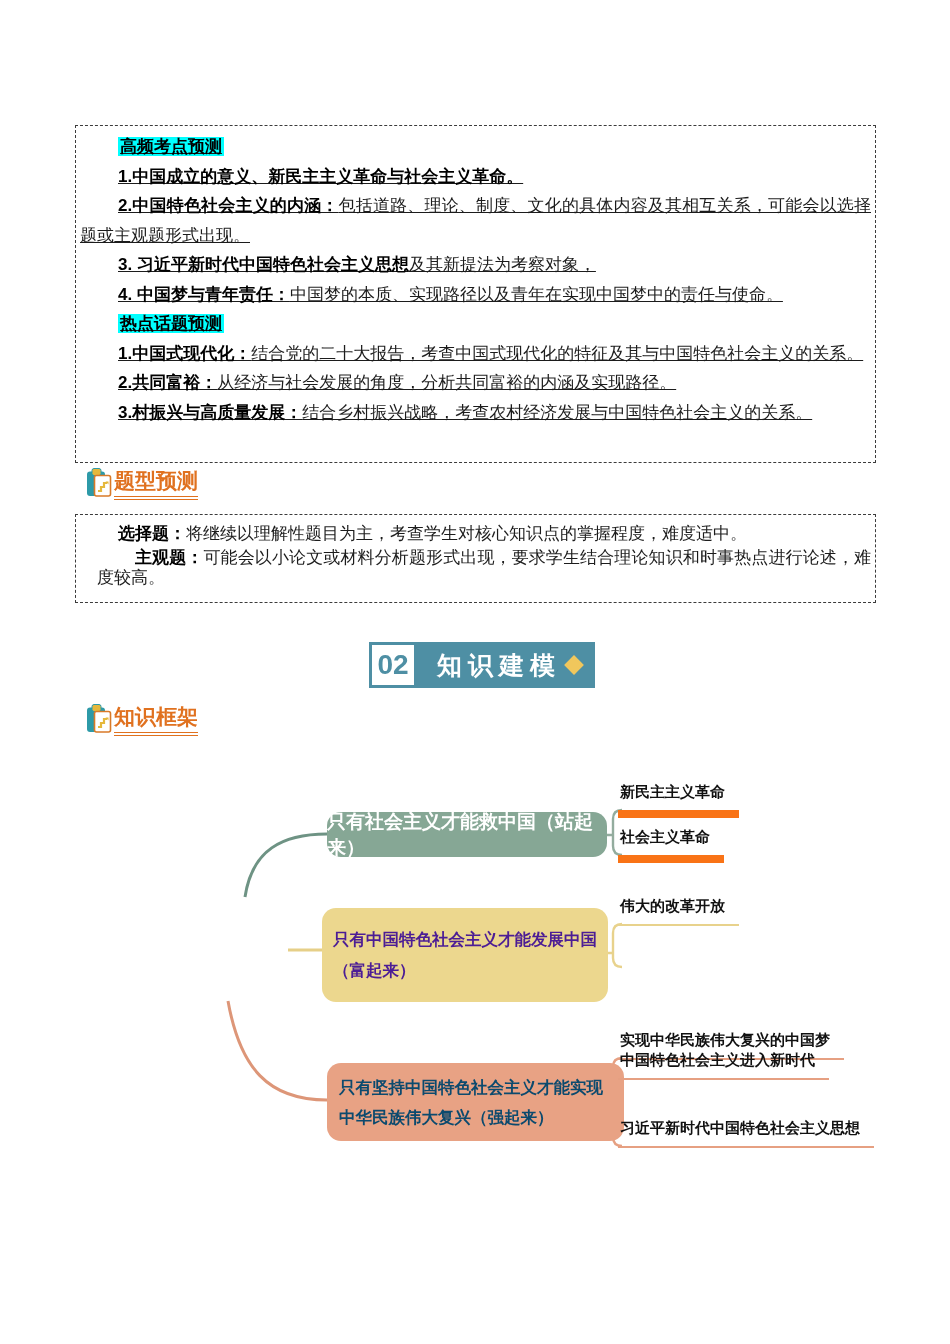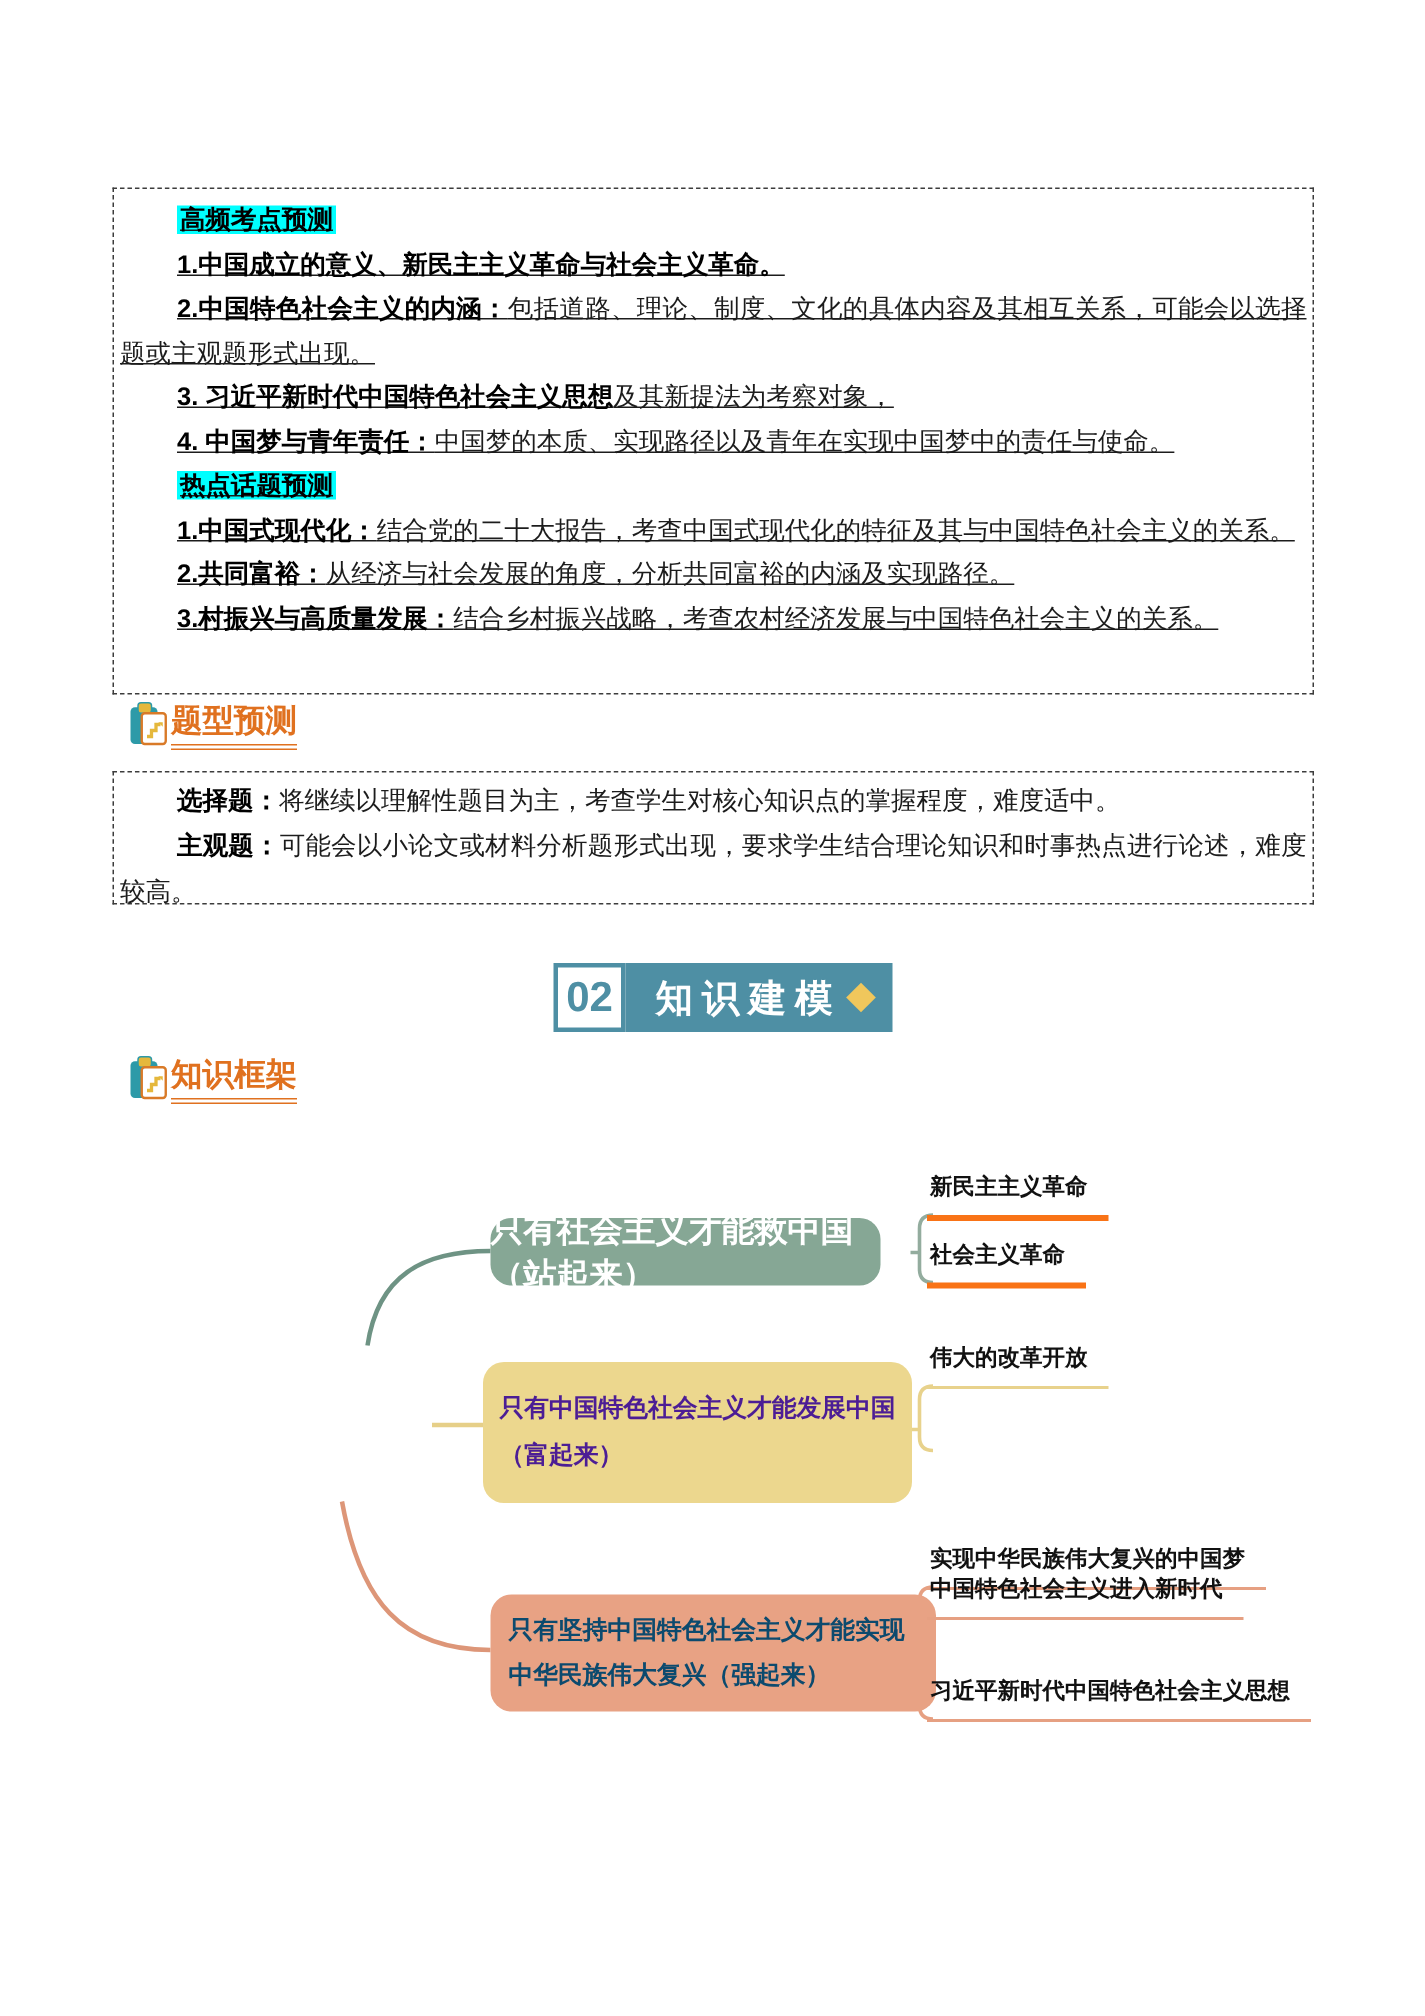--- a/index.html
+++ b/index.html
@@ -35,25 +35,25 @@
   .banner{position:absolute;top:642px;left:369px;height:46px;display:flex;font-family:"Liberation Sans",sans-serif;}
   .banner-num{width:48px;height:46px;background:#fff;border:3px solid var(--teal);color:var(--teal);font-size:28px;font-weight:bold;display:flex;align-items:center;justify-content:center;}
   .banner-bar{height:46px;background:var(--teal);display:flex;align-items:center;padding:0 14px 0 20px;}
   .banner-bar .t{color:#fff;font-size:25px;font-weight:bold;letter-spacing:6px;}
   .diamond{width:14px;height:14px;background:var(--diamond);transform:rotate(45deg);margin-left:6px;}
 
   
   .mm-svg{position:absolute;left:0;top:0;width:950px;height:1344px;}
   .node{position:absolute;border-radius:14px;font-family:"Liberation Sans",sans-serif;font-weight:bold;display:flex;flex-direction:column;justify-content:center;}
   .node-root{left:108px;top:896px;width:179px;height:105px;background:var(--rootred);border-radius:18px;color:#fff;font-size:25px;line-height:38px;padding-left:19px;}
-  .node-b1{left:327px;top:812px;width:260px;height:45px;background:var(--green);color:#fff;font-size:22px;align-items:center;justify-content:center;flex-direction:row;}
+  .node-b1{left:327px;top:812px;width:280px;height:45px;background:var(--green);color:#fff;font-size:19px;align-items:center;justify-content:center;flex-direction:row;}
   .node-b2{left:322px;top:908px;width:286px;height:94px;background:var(--yellow);color:#4c1d95;font-size:16.5px;line-height:31px;padding-left:11px;}
   .node-b3{left:327px;top:1063px;width:297px;height:78px;background:var(--salmon);color:#0c4a6e;font-size:16.5px;line-height:30px;padding-left:12px;}
   .leaf{position:absolute;left:618px;font-family:"Liberation Sans",sans-serif;font-weight:bold;font-size:15px;line-height:20px;color:#111;padding:4px 14px 8px 2px;white-space:nowrap;}
-  .leaf-g{border-bottom:4px solid #f97316;}
+  .leaf-g{border-bottom:8px solid #f97316;}
   .leaf-y{border-bottom:2px solid #e8d28c;}
   .leaf-s{border-bottom:2px solid #e6a082;}
 </style>
 </head>
 <body>
 
 <div class="page">
 
   <div class="dash-box box1">
     <p class="item"><mark>高频考点预测</mark></p>
@@ -73,21 +73,21 @@
       <rect x="6" y="0.5" width="9" height="7" rx="2" fill="#e5b83c" stroke="#2d9aa8" stroke-width="1"></rect>
       <rect x="8.5" y="7.5" width="16" height="20.5" rx="2" fill="#ffffff" stroke="#d97a28" stroke-width="1.6"></rect>
       <path d="M12,23 h3 v-4 h3 v-4 h3" fill="none" stroke="#e5b83c" stroke-width="2.2"></path>
       <path d="M19.5,13.5 h3 v3 z" fill="#e5b83c"></path>
     </svg>
     <span class="subhead-text">题型预测</span>
   </div>
 
   <div class="dash-box box2">
     <p class="item" style="line-height:26.5px;"><b>选择题：</b><span>将继续以理解性题目为主，考查学生对核心知识点的掌握程度，难度适中。</span></p>
-    <p class="item" style="line-height:31px;"><b>主观题：</b><span>可能会以小论文或材料分析题形式出现，要求学生结合理论知识和时事热点进行论述，难度较高。</span></p>
+    <p class="item" style="line-height:20px;margin-left:17px;"><b>主观题：</b><span>可能会以小论文或材料分析题形式出现，要求学生结合理论知识和时事热点进行论述，难度较高。</span></p>
   </div>
 
   <div class="banner">
     <div class="banner-num">02</div>
     <div class="banner-bar">
       <span class="t">知识建模</span>
       <span class="diamond"></span>
     </div>
   </div>
 

